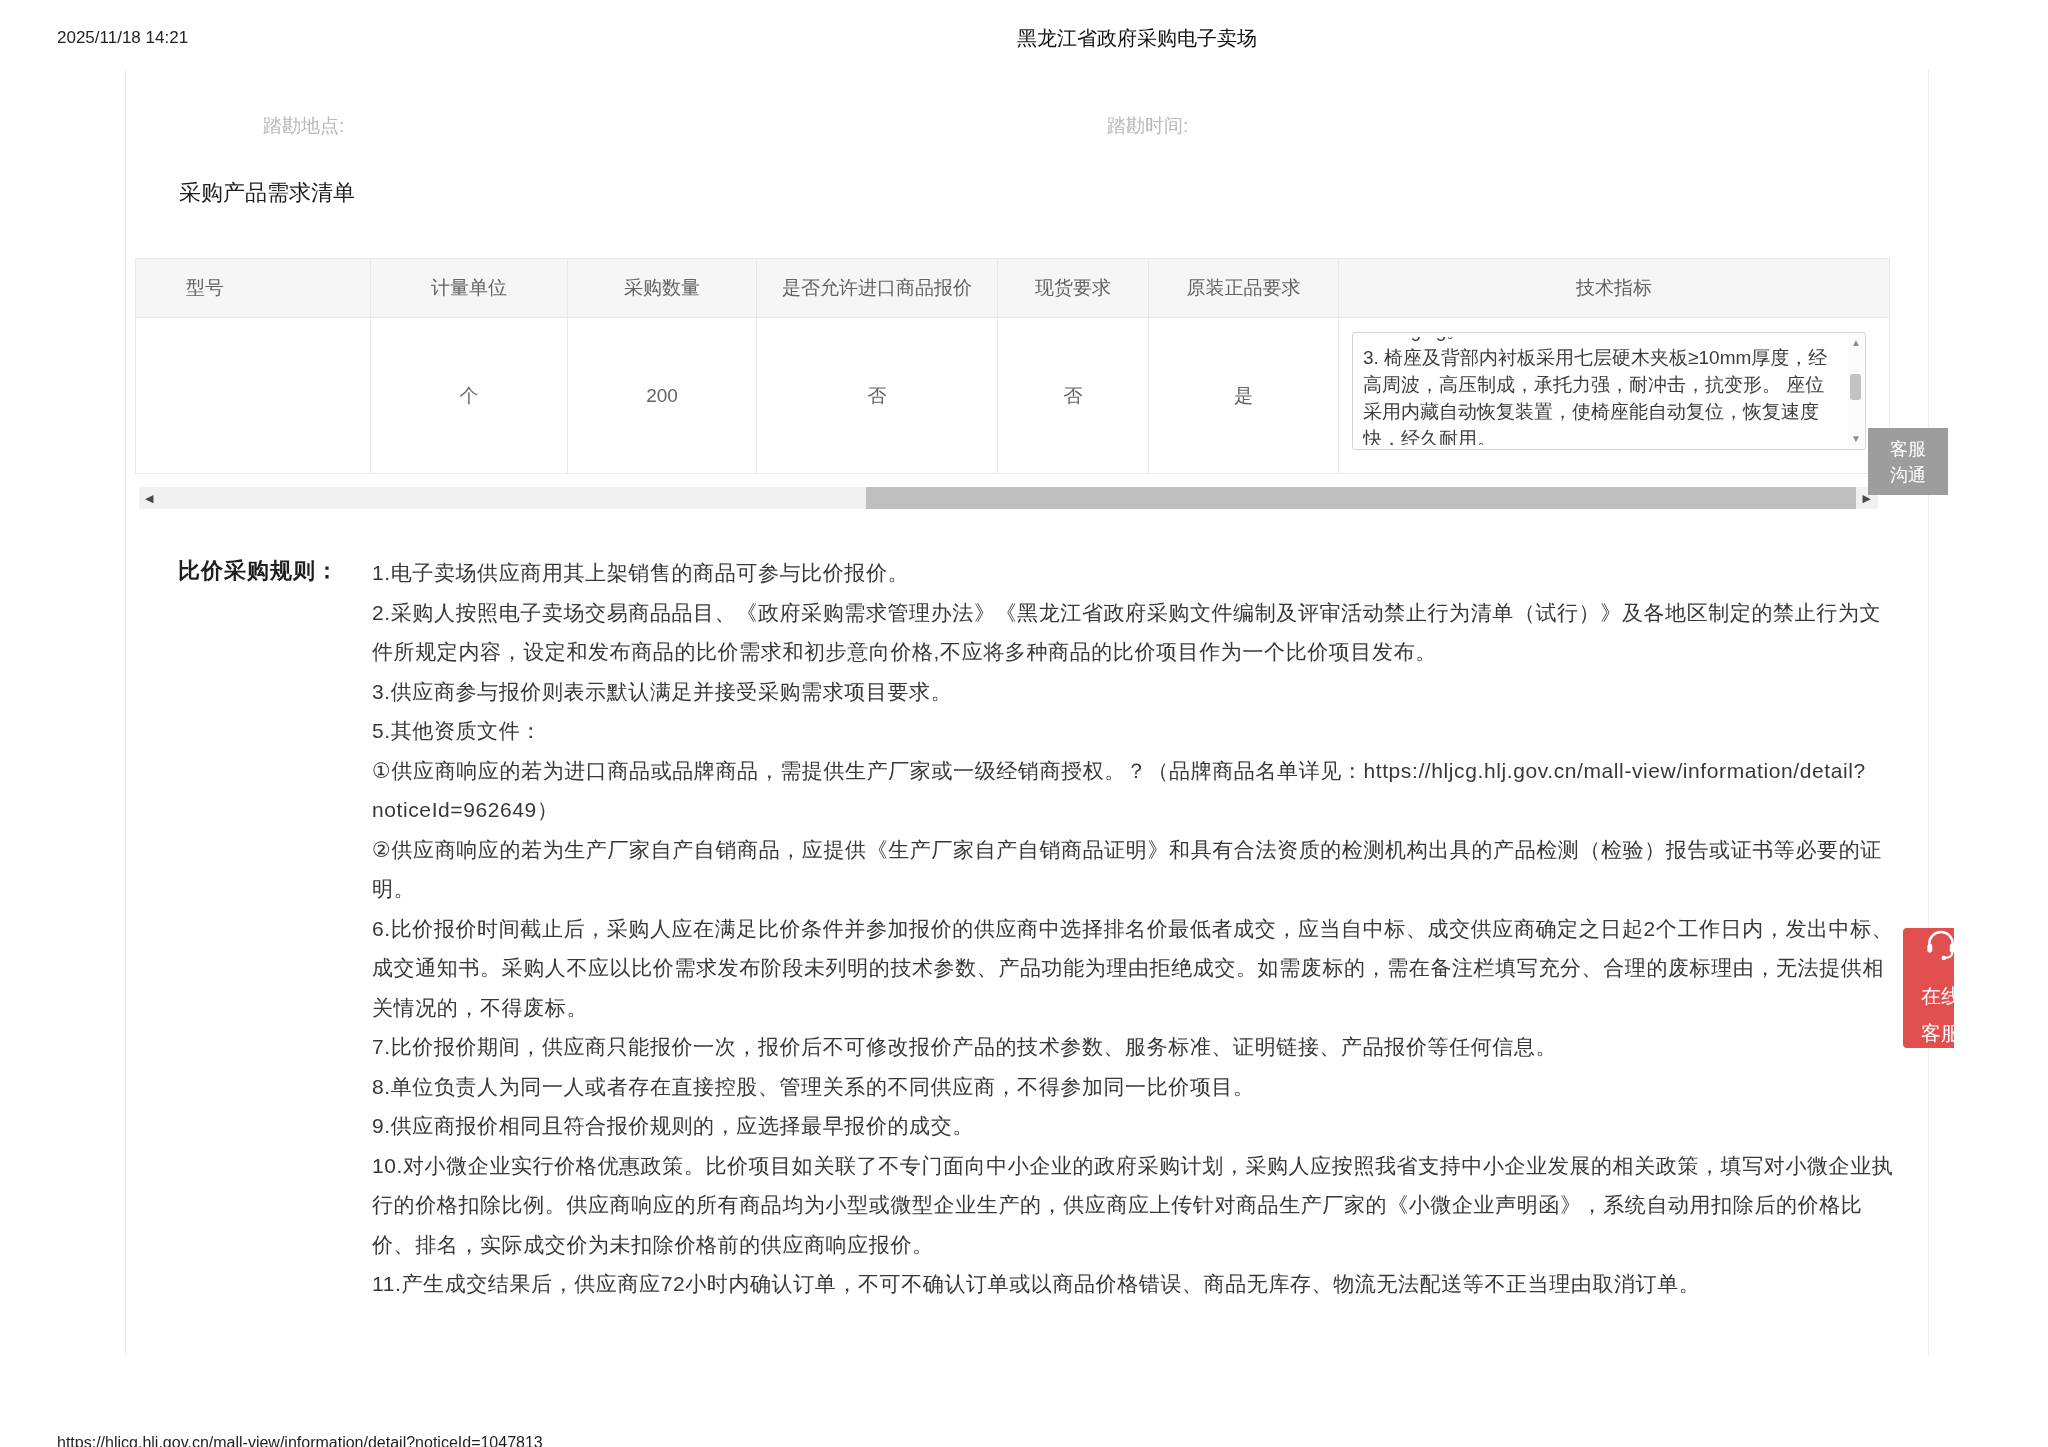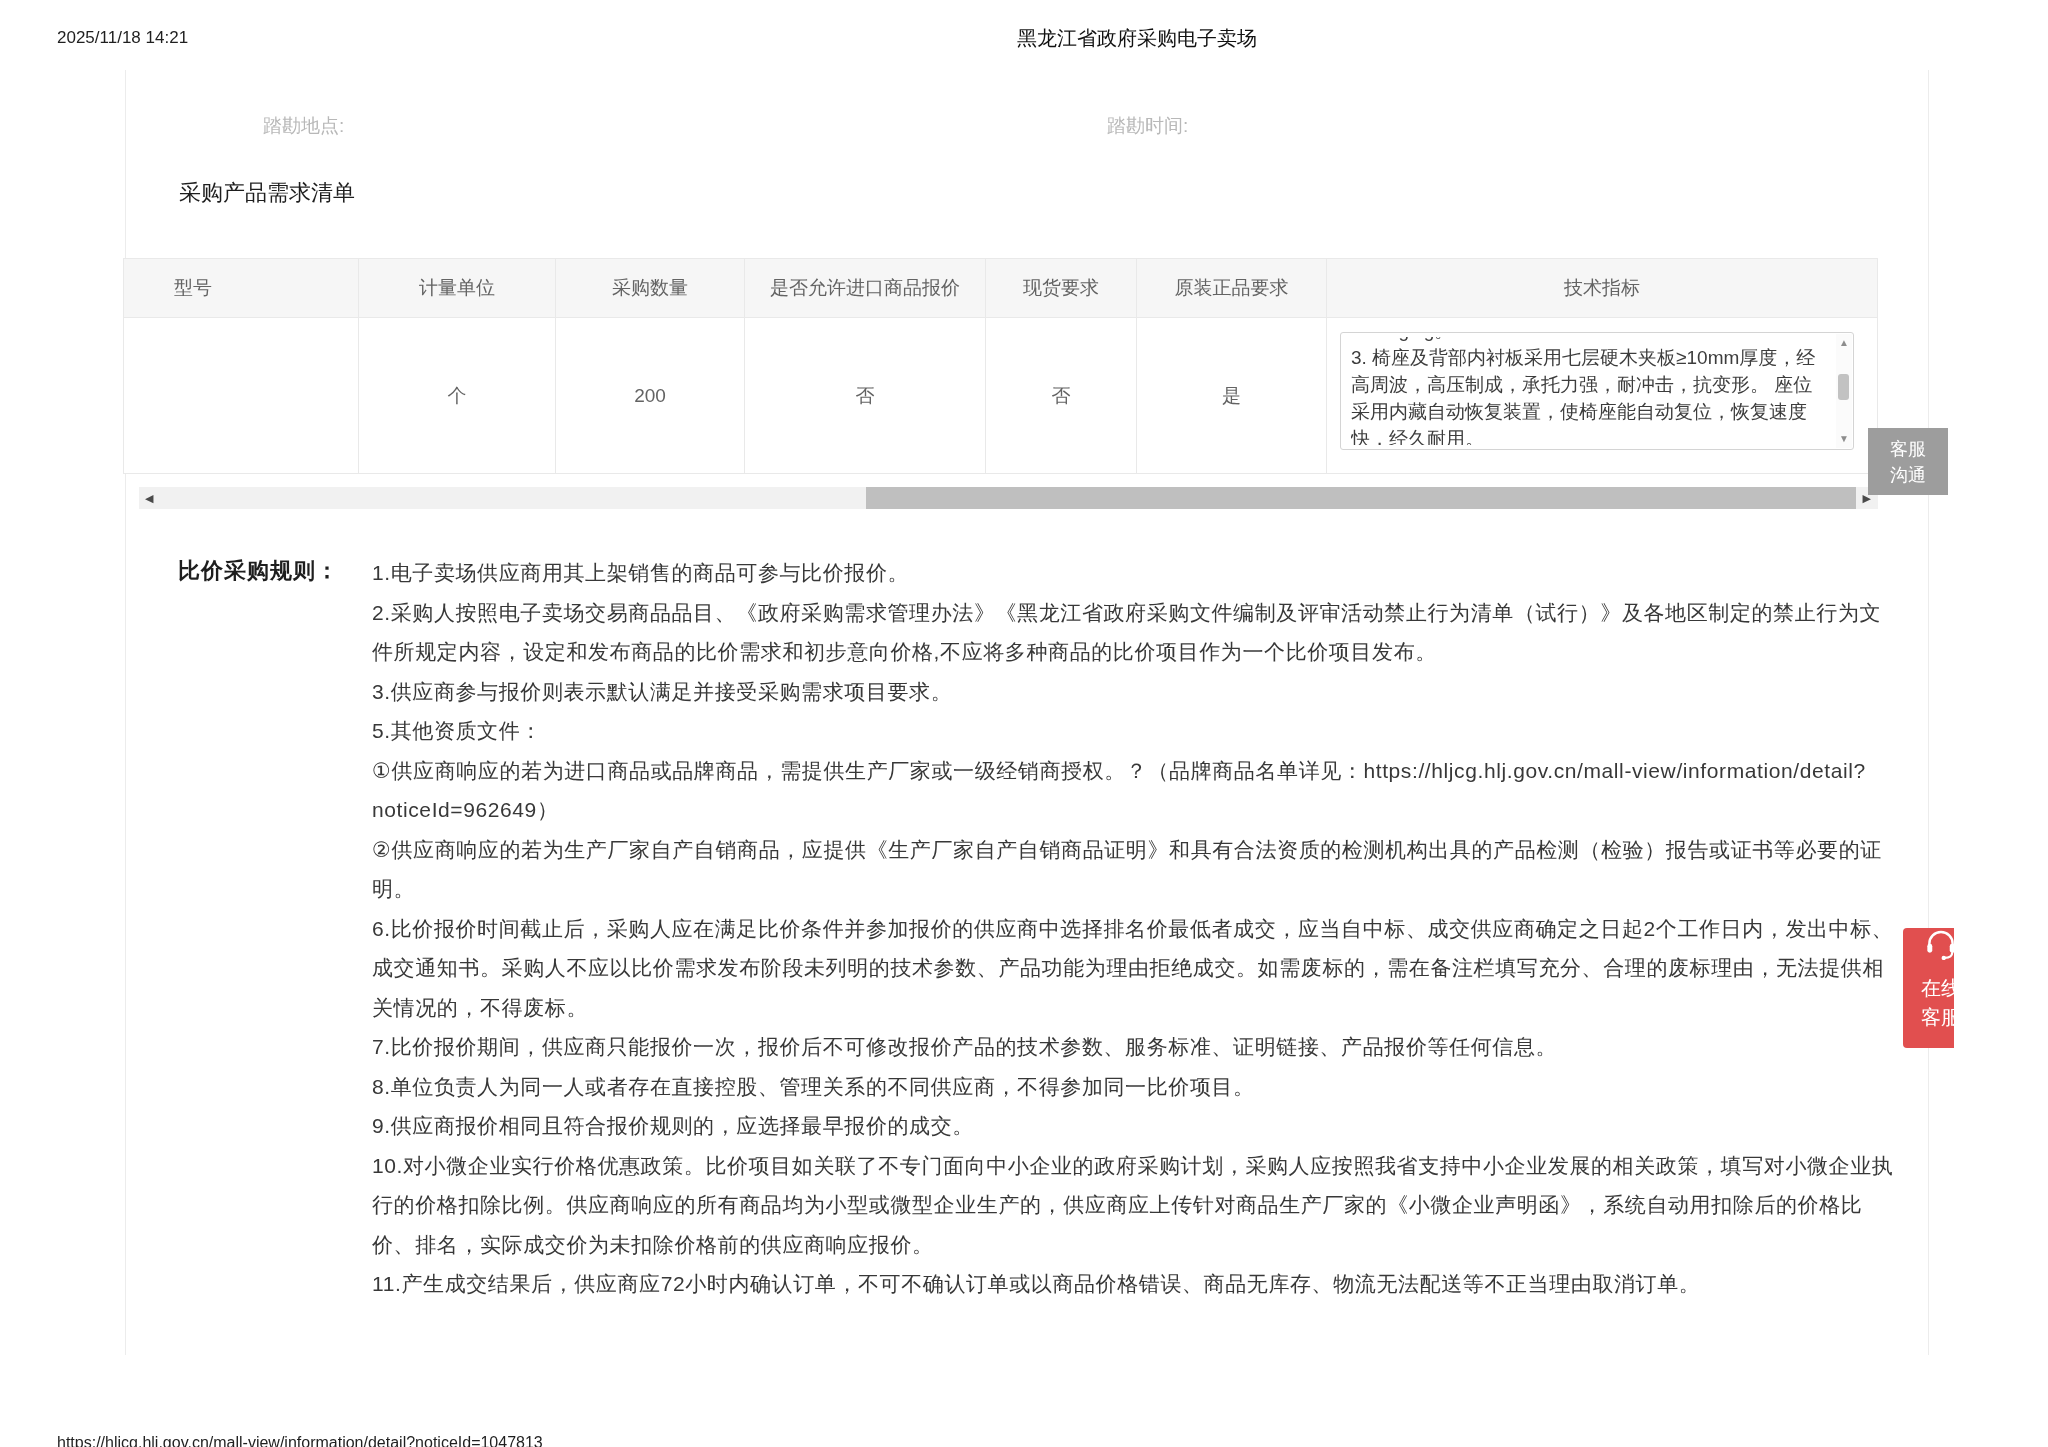--- a/index.html
+++ b/index.html
@@ -18,21 +18,21 @@
   .vl-left{left:125px;} .vl-right{left:1928px;}
 
   
   .survey{top:113px;font-size:19px;color:#b8b8b8;}
   .survey-loc{left:263px;} .survey-time{left:1107px;}
 
   
   .sec-title{left:179px;top:178px;font-size:22px;font-weight:normal;color:#1e1e1e;}
 
   
-  .ptable{left:123px;top:258px;width:1753px;border:1px solid #e9e9e9;}
+  .ptable{left:135px;top:258px;width:1753px;border:1px solid #e9e9e9;}
   .trow{display:flex;}
   .thead{height:58px;background:#f6f6f6;border-bottom:1px solid #e9e9e9;}
   .tbody{height:155px;background:#fff;}
   .tcell{box-sizing:border-box;display:flex;align-items:center;justify-content:center;
          font-size:19px;color:#636363;border-left:1px solid #e9e9e9;flex:0 0 auto;}
   .tcell:first-child{border-left:none;}
   .c1{width:234px;justify-content:flex-start;padding-left:50px;}
   .c2{width:197px;} .c3{width:189px;} .c4{width:241px;} .c5{width:151px;} .c6{width:190px;}
   .c7{width:551px;position:relative;}
 
@@ -51,21 +51,21 @@
   .hscroll{left:139px;top:487px;width:1739px;height:22px;background:#f1f1f1;}
   .hs-arrow{position:absolute;top:0;height:22px;display:flex;align-items:center;font-size:11px;color:#4a4a4a;}
   .hs-left{left:6px;} .hs-right{right:7px;}
   .hs-thumb{position:absolute;left:727px;width:990px;top:0;height:22px;background:#bfbfbf;}
 
   
   .badge-chat{left:1868px;top:428px;width:80px;height:67px;background:#9d9d9d;color:#fff;
               display:flex;flex-direction:column;align-items:center;justify-content:center;
               font-size:18px;line-height:26px;z-index:6;cursor:pointer;}
   .badge-online{left:1903px;top:928px;width:76px;height:120px;background:#e14f4f;border-radius:4px;
-                color:#fff;display:flex;flex-direction:column;align-items:center;justify-content:flex-start;
+                color:#fff;display:flex;flex-direction:column;align-items:center;justify-content:space-between;
                 font-size:20px;line-height:29px;z-index:6;cursor:pointer;}
   .badge-online .hs-icon{margin-bottom:6px;}
 
   
   .rules-label{left:178px;top:556px;font-size:22px;font-weight:bold;color:#1e1e1e;letter-spacing:1px;}
   .rules-body{left:372px;top:553px;width:1523px;font-size:21px;line-height:39.5px;color:#383838;
               letter-spacing:0.6px;overflow-wrap:break-word;}
   .rules-body p{margin:0;}
 </style>
 </head>

